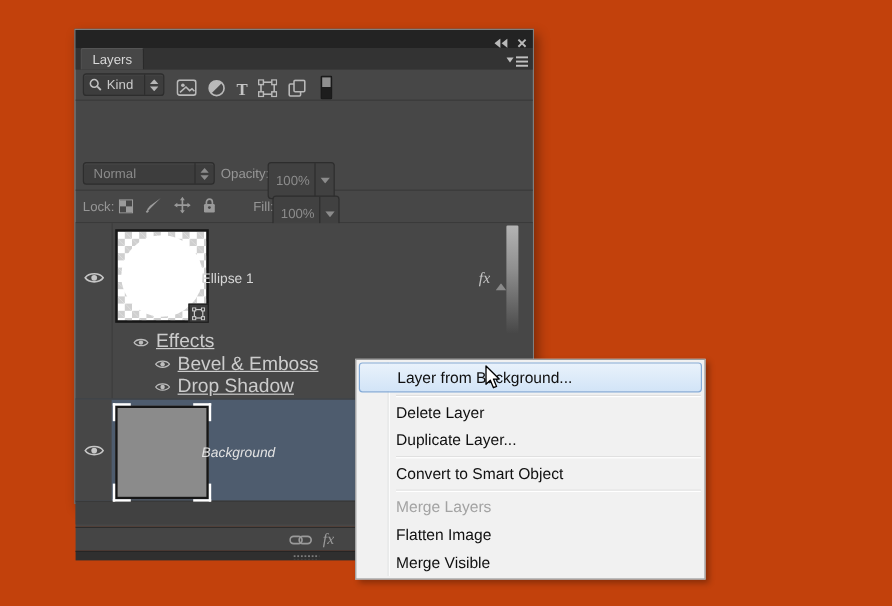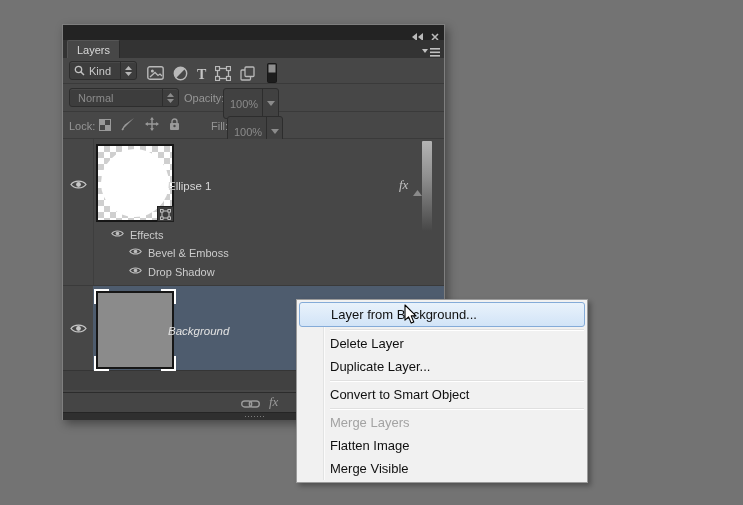--- a/index.html
+++ b/index.html
@@ -1,39 +1,39 @@
 <!DOCTYPE html>
 <html><head>
 <meta charset="utf-8">
 <style>
   * { margin:0; padding:0; box-sizing:border-box; }
   html,body { background:#ffffff; }
   body { font-family:"Liberation Sans", sans-serif; }
-  .stage { position:relative; width:743px; height:505px; background:#737373; overflow:hidden; }
+  .stage { position:relative; width:743px; height:505px; background:#c2410c; overflow:hidden; }
 
   
   .panel {
     position:absolute; left:62px; top:24px; width:383px; height:396px;
     background:#474747; border:1px solid #7f7f7f;
     box-shadow:3px 4px 9px rgba(0,0,0,.38);
   }
   .titlebar { position:relative; height:15px; background:#232323; }
   .titlebar .win-icons { position:absolute; right:5px; top:2px; display:flex; gap:8px; align-items:center; }
   .tabbar { position:relative; height:18px; background:#333333; display:flex; align-items:flex-end; }
   .tab {
     margin-left:4px; height:18px; padding:0 9px; background:#474747;
     color:#d9d9d9; font-size:11px; line-height:18px;
     border-top:1px solid #555; border-left:1px solid #555; border-right:1px solid #2a2a2a;
     border-radius:2px 2px 0 0;
   }
   .panel-menu-btn { position:absolute; right:4px; top:4px; width:18px; height:11px; }
 
   .row { position:relative; border-bottom:1px solid #3a3a3a; }
   .filter-row { height:26px;padding-left:48px; }
-  .blend-row  { height:28px; }
+  .blend-row  { height:28px;margin-top:47px; }
   .lock-row   { height:27px; }
 
   .combo {
     position:absolute; background:#3d3d3d; border:1px solid #2d2d2d; border-radius:3px;
     height:19px; color:#c9c9c9; font-size:11px; display:flex; align-items:center;
     box-shadow:inset 0 1px 0 rgba(255,255,255,.06);
   }
   .combo .updown { margin-left:auto; padding:0 4px; border-left:1px solid #2d2d2d; height:100%; display:flex; align-items:center; }
   .combo.disabled { color:#8b8b8b; }
   .valbox {
@@ -79,21 +79,21 @@
   .bracket.br { right:-4px; bottom:-4px; border-right:2px solid #fff; border-bottom:2px solid #fff; }
 
   .layer-name { position:absolute; left:105px; color:#d6d6d6; font-size:11.5px; }
   .layer-row.ellipse .layer-name { top:41px; }
   .layer-row.background .layer-name { top:39px; font-style:italic; color:#e2e2e2; }
   .fx-flag { position:absolute; left:336px; top:38px; color:#c2c2c2; font-size:13px; font-style:italic; font-family:"Liberation Serif", serif; }
   .fx-collapse { position:absolute; left:350px; top:43px; }
   .scrollbar { position:absolute; left:359px; top:2px; width:10px; height:90px;
     background:linear-gradient(#b4b4b4,#8f8f8f 40%,#474747 100%); border-radius:1px; }
 
-  .fx-row { position:relative; height:18px; display:flex; color:#cccccc; font-size:11px; }
+  .fx-row { position:relative; height:18px; display:flex; align-items:center; color:#cccccc; font-size:16px;text-decoration:underline; }
   .fx-row.sub { height:19px; }
   .fx-row .eye-sm { margin-left:48px; margin-right:6px; display:flex; }
   .fx-row.sub .eye-sm { margin-left:66px; }
 
   .empty-strip { height:20px; background:#414141; border-top:1px solid #353535; }
 
   .bottom-toolbar { position:relative; height:20px; background:#454545; border-top:1px solid #2c2c2c; }
   .bt-icon { position:absolute; top:3px; }
   .bottom-strip { position:relative; height:8px; background:#2f2f2f; border-top:1px solid #252525; }
   .grip { position:absolute; left:181px; top:2px; width:22px; height:4px;

